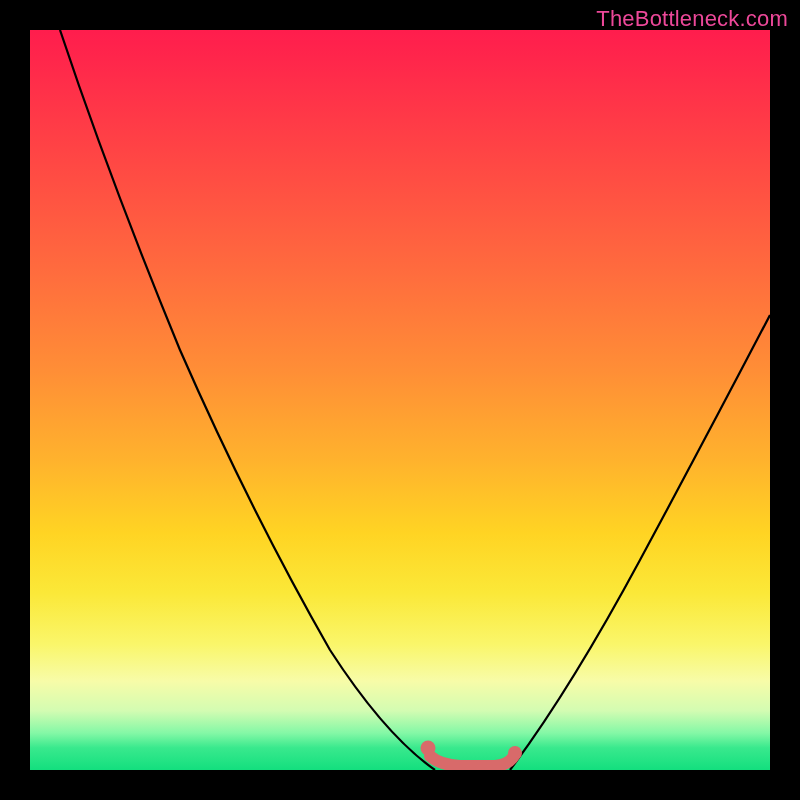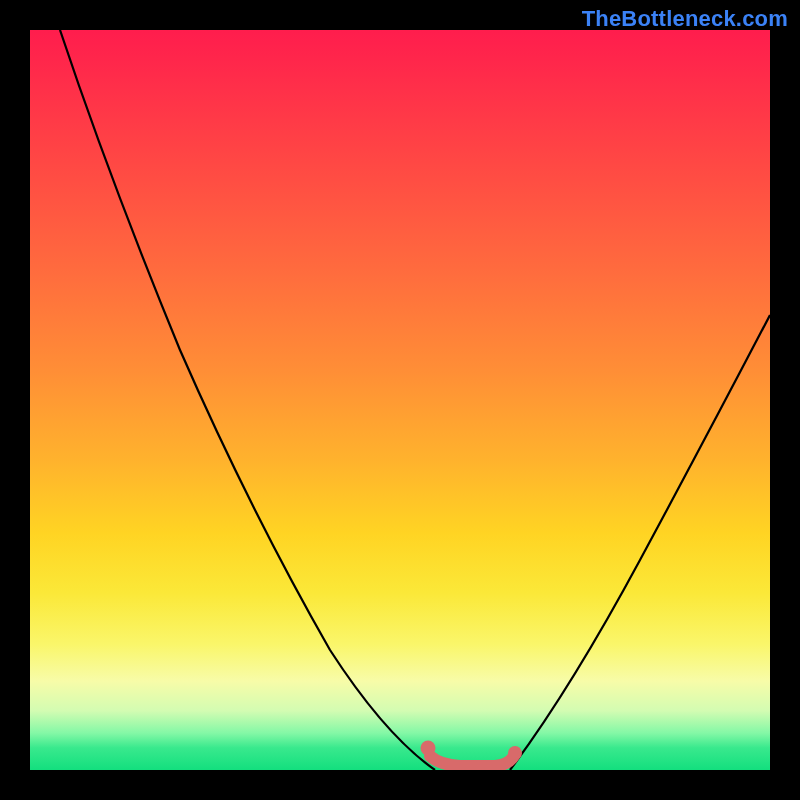--- a/index.html
+++ b/index.html
@@ -37,23 +37,23 @@
       #d3fcb2 92%,
       #84f8a6 95%,
       #39e98d 97%,
       #13df7e 100%
     );
   }
   .watermark {
     position: absolute;
     top: 6px;
     right: 12px;
-    color: #3b82f6;
+    color: #ec4899;
     font-size: 22px;
-    font-weight: 700;
+    font-weight: 400;
     letter-spacing: 0.2px;
     user-select: none;
   }
   svg.curves {
     position: absolute;
     inset: 0;
   }
 </style>
 </head>
 <body>

